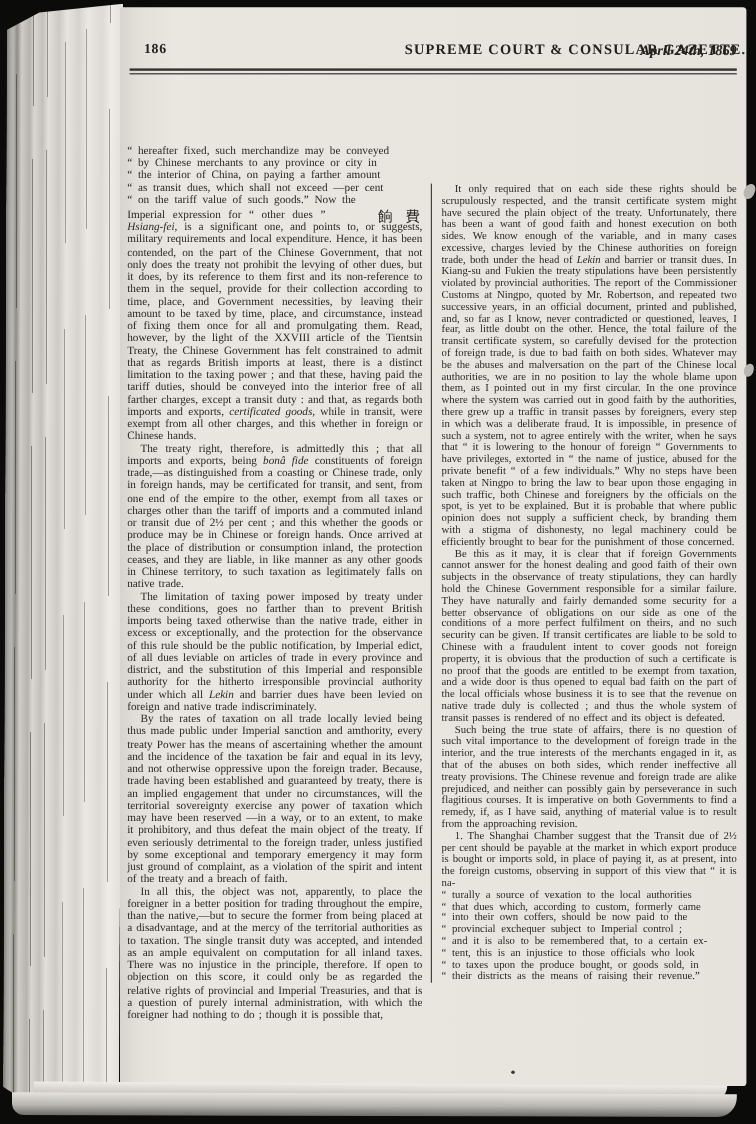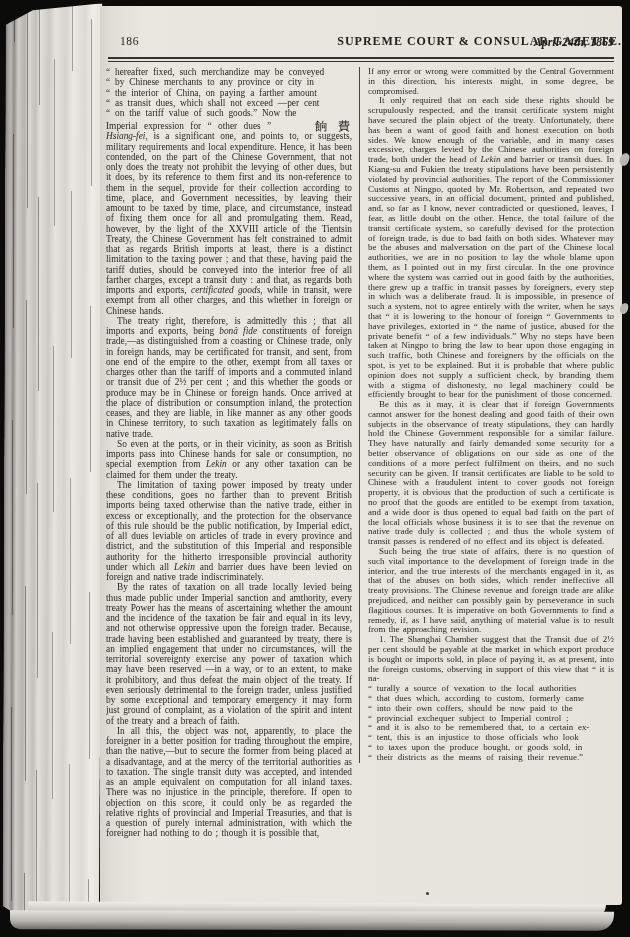--- a/index.html
+++ b/index.html
@@ -32,25 +32,25 @@
     transform:rotate(.2deg);
   }
   
   .page{
     position:absolute;left:100px;top:6px;width:522px;height:899px;
     background:linear-gradient(90deg,#d7d4ce 0,#e3e0da 3%,#eae7e1 9%,#e8e5df 55%,#e6e3dd 100%);
     border-radius:2px 3px 3px 2px;
     overflow:hidden;
   }
   .header{position:relative;height:46px;color:#23211d;}
-  .pnum{position:absolute;left:20px;top:29px;font-weight:normal;font-size:11.5px;letter-spacing:.6px;}
+  .pnum{position:absolute;left:20px;top:29px;font-weight:bold;font-size:11.5px;letter-spacing:.6px;}
   .masthead{position:absolute;left:0;right:0;top:28px;text-align:right;font-weight:bold;font-size:12px;letter-spacing:1px;}
   .pdate{position:absolute;right:8px;top:29px;font-weight:bold;font-style:italic;font-size:12px;}
   .drule{margin:5px 8px 0 8px;border-top:2.5px solid #34322e;border-bottom:1px solid #34322e;height:2px;}
-  .columns{display:flex;align-items:flex-start;margin:5px 8px 0 6px;height:838px;overflow:hidden;}
+  .columns{display:flex;align-items:center;margin:5px 8px 0 6px;height:838px;overflow:hidden;}
   .col{text-align:justify;color:#2b2926;word-spacing:1px;}
   .colL{width:254px;padding-right:7px;font-size:9.35px;line-height:10.25px;}
   .colR{width:254px;padding-left:8px;border-left:1px solid #45433f;font-size:8.95px;line-height:9.8px;}
   .para{margin:0;text-indent:11px;}
   .para.noind{text-indent:0;}
   .qblock{white-space:pre-line;text-indent:0;word-spacing:2.5px;}
   .cnline{position:relative;display:flex;justify-content:space-between;align-items:flex-end;height:13px;word-spacing:4px;}
   .cnchars{font-size:12px;line-height:13px;letter-spacing:2px;position:relative;top:2px;color:#23211d;}
   i{}
   .speck{position:absolute;left:326px;top:886px;width:3px;height:3px;border-radius:50%;background:#3a3834;}
@@ -88,27 +88,25 @@
 “ by Chinese merchants to any province or city in
 “ the interior of China, on paying a farther amount
 “ as transit dues, which shall not exceed —per cent
 “ on the tariff value of such goods.”  Now the</div>
       <div class="cnline">
         <span>Imperial expression for “ other dues ”</span>
         <span class="cnchars">餉 費</span>
       </div>
       <p class="para noind"><i>Hsiang-fei</i>, is a significant one, and points to, or suggests, military requirements and local expenditure. Hence, it has been contended, on the part of the Chinese Government, that not only does the treaty not prohibit the levying of other dues, but it does, by its reference to them first and its non-reference to them in the sequel, provide for their collection according to time, place, and Government necessities, by leaving their amount to be taxed by time, place, and circumstance, instead of fixing them once for all and promulgating them. Read, however, by the light of the XXVIII article of the Tientsin Treaty, the Chinese Government has felt constrained to admit that as regards British imports at least, there is a distinct limitation to the taxing power ; and that these, having paid the tariff duties, should be conveyed into the interior free of all farther charges, except a transit duty : and that, as regards both imports and exports, <i>certificated goods</i>, while in transit, were exempt from all other charges, and this whether in foreign or Chinese hands.</p>
       <p class="para">The treaty right, therefore, is admittedly this ; that all imports and exports, being <i>bonâ fide</i> constituents of foreign trade,—as distinguished from a coasting or Chinese trade, only in foreign hands, may be certificated for transit, and sent, from one end of the empire to the other, exempt from all taxes or charges other than the tariff of imports and a commuted inland or transit due of 2½ per cent ; and this whether the goods or produce may be in Chinese or foreign hands. Once arrived at the place of distribution or consumption inland, the protection ceases, and they are liable, in like manner as any other goods in Chinese territory, to such taxation as legitimately falls on native trade.</p>
-      <p class="para">So even at the ports, or in their vicinity, as soon as British imports pass into Chinese hands for sale or consumption, no special exemption from <i>Lekin</i> or any other taxation can be claimed for them under the treaty.</p>
       <p class="para">The limitation of taxing power imposed by treaty under these conditions, goes no farther than to prevent British imports being taxed otherwise than the native trade, either in excess or exceptionally, and the protection for the observance of this rule should be the public notification, by Imperial edict, of all dues leviable on articles of trade in every province and district, and the substitution of this Imperial and responsible authority for the hitherto irresponsible provincial authority under which all <i>Lekin</i> and barrier dues have been levied on foreign and native trade indiscriminately.</p>
       <p class="para">By the rates of taxation on all trade locally levied being thus made public under Imperial sanction and amthority, every treaty Power has the means of ascertaining whether the amount and the incidence of the taxation be fair and equal in its levy, and not otherwise oppressive upon the foreign trader. Because, trade having been established and guaranteed by treaty, there is an implied engagement that under no circumstances, will the territorial sovereignty exercise any power of taxation which may have been reserved —in a way, or to an extent, to make it prohibitory, and thus defeat the main object of the treaty. If even seriously detrimental to the foreign trader, unless justified by some exceptional and temporary emergency it may form just ground of complaint, as a violation of the spirit and intent of the treaty and a breach of faith.</p>
       <p class="para">In all this, the object was not, apparently, to place the foreigner in a better position for trading throughout the empire, than the native,—but to secure the former from being placed at a disadvantage, and at the mercy of the territorial authorities as to taxation. The single transit duty was accepted, and intended as an ample equivalent on computation for all inland taxes. There was no injustice in the principle, therefore. If open to objection on this score, it could only be as regarded the relative rights of provincial and Imperial Treasuries, and that is a question of purely internal administration, with which the foreigner had nothing to do ; though it is possible that,</p>
     </div>
     <div class="col colR">
-      <p class="para noind">If any error or wrong were committed by the Central Government in this direction, his interests might, in some degree, be compromised.</p>
       <p class="para">It only required that on each side these rights should be scrupulously respected, and the transit certificate system might have secured the plain object of the treaty. Unfortunately, there has been a want of good faith and honest execution on both sides. We know enough of the variable, and in many cases excessive, charges levied by the Chinese authorities on foreign trade, both under the head of <i>Lekin</i> and barrier or transit dues. In Kiang-su and Fukien the treaty stipulations have been persistently violated by provincial authorities. The report of the Commissioner Customs at Ningpo, quoted by Mr. Robertson, and repeated two successive years, in an official document, printed and published, and, so far as I know, never contradicted or questioned, leaves, I fear, as little doubt on the other. Hence, the total failure of the transit certificate system, so carefully devised for the protection of foreign trade, is due to bad faith on both sides. Whatever may be the abuses and malversation on the part of the Chinese local authorities, we are in no position to lay the whole blame upon them, as I pointed out in my first circular. In the one province where the system was carried out in good faith by the authorities, there grew up a traffic in transit passes by foreigners, every step in which was a deliberate fraud. It is impossible, in presence of such a system, not to agree entirely with the writer, when he says that “ it is lowering to the honour of foreign “ Governments to have privileges, extorted in “ the name of justice, abused for the private benefit “ of a few individuals.” Why no steps have been taken at Ningpo to bring the law to bear upon those engaging in such traffic, both Chinese and foreigners by the officials on the spot, is yet to be explained. But it is probable that where public opinion does not supply a sufficient check, by branding them with a stigma of dishonesty, no legal machinery could be efficiently brought to bear for the punishment of those concerned.</p>
       <p class="para">Be this as it may, it is clear that if foreign Governments cannot answer for the honest dealing and good faith of their own subjects in the observance of treaty stipulations, they can hardly hold the Chinese Government responsible for a similar failure. They have naturally and fairly demanded some security for a better observance of obligations on our side as one of the conditions of a more perfect fulfilment on theirs, and no such security can be given. If transit certificates are liable to be sold to Chinese with a fraudulent intent to cover goods not foreign property, it is obvious that the production of such a certificate is no proof that the goods are entitled to be exempt from taxation, and a wide door is thus opened to equal bad faith on the part of the local officials whose business it is to see that the revenue on native trade duly is collected ; and thus the whole system of transit passes is rendered of no effect and its object is defeated.</p>
       <p class="para">Such being the true state of affairs, there is no question of such vital importance to the development of foreign trade in the interior, and the true interests of the merchants engaged in it, as that of the abuses on both sides, which render ineffective all treaty provisions. The Chinese revenue and foreign trade are alike prejudiced, and neither can possibly gain by perseverance in such flagitious courses. It is imperative on both Governments to find a remedy, if, as I have said, anything of material value is to result from the approaching revision.</p>
       <p class="para">1. The Shanghai Chamber suggest that the Transit due of 2½ per cent should be payable at the market in which export produce is bought or imports sold, in place of paying it, as at present, into the foreign customs, observing in support of this view that “ it is na-</p>
       <div class="qblock">“ turally a source of vexation to the local authorities
 “ that dues which, according to custom, formerly came
 “ into their own coffers, should be now paid to the
 “ provincial exchequer subject to Imperial control ;
 “ and it is also to be remembered that, to a certain ex-
 “ tent, this is an injustice to those officials who look

